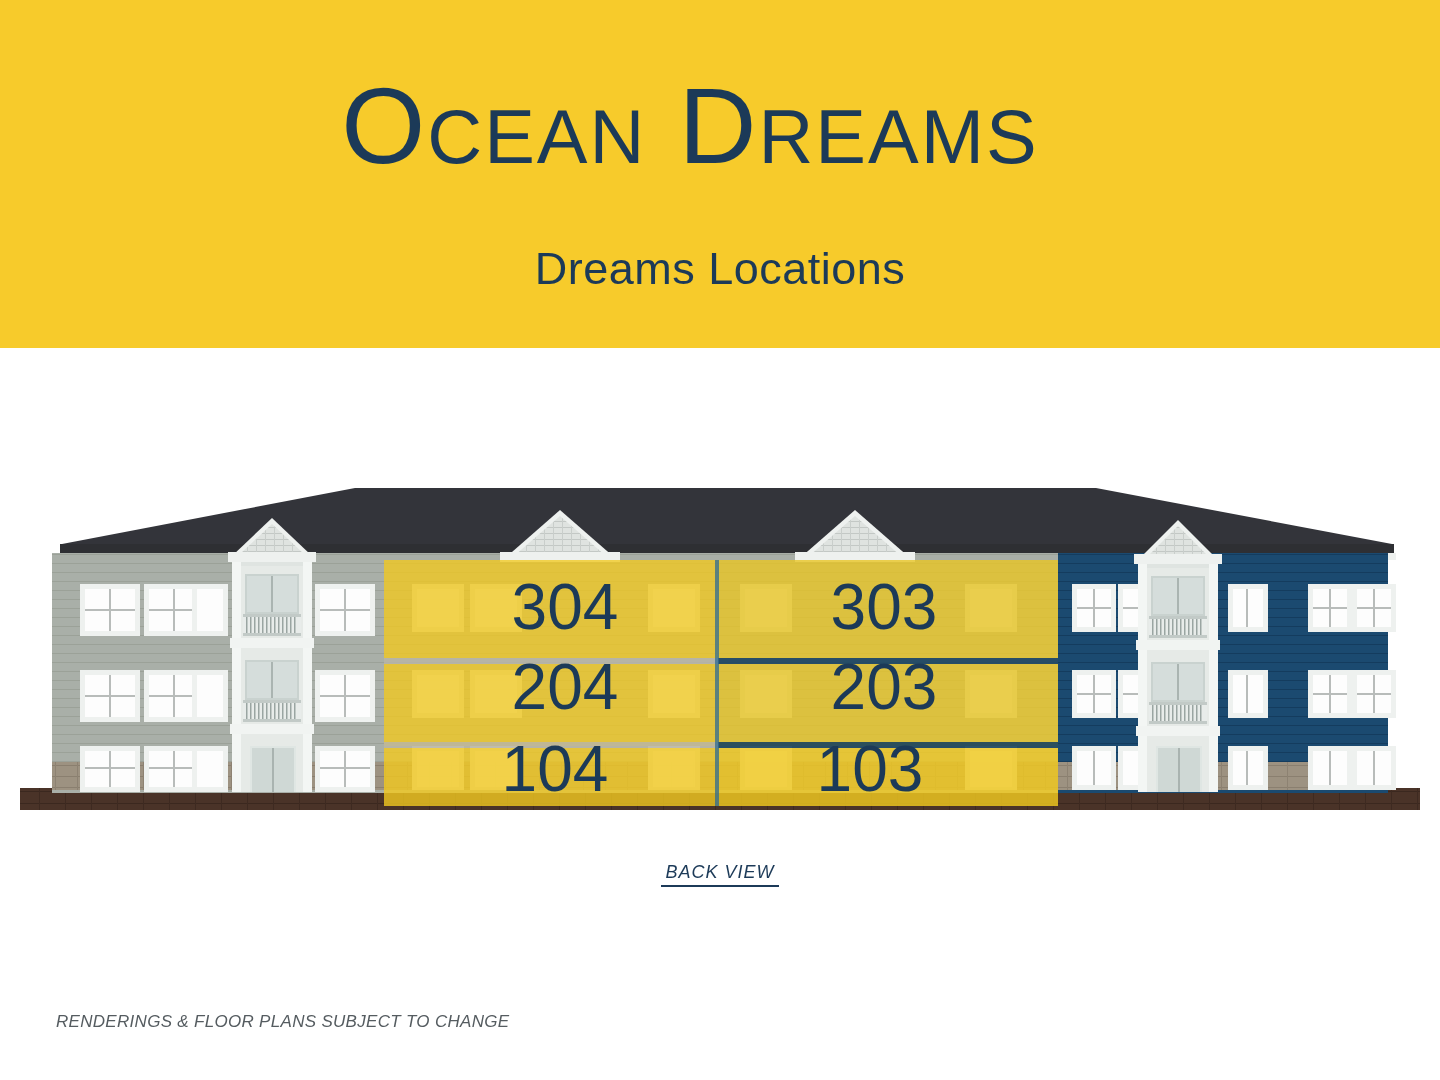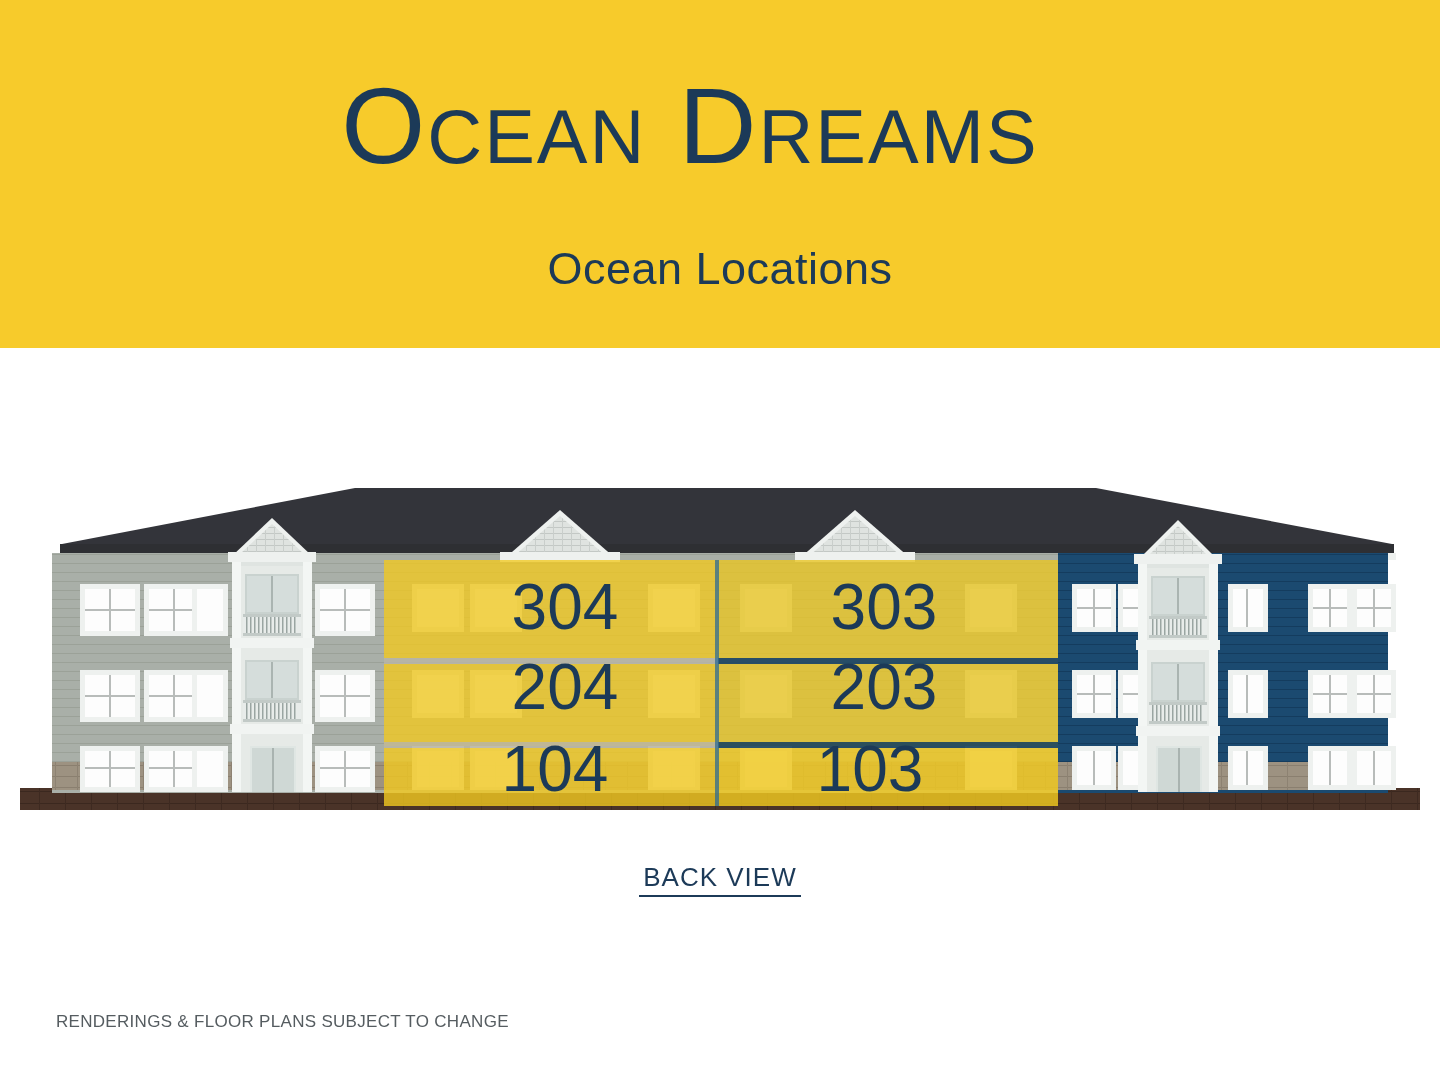--- a/index.html
+++ b/index.html
@@ -60,32 +60,34 @@
   
   #back-view-wrap {
     position: absolute;
     left: 0; top: 862px;
     width: 1440px;
     text-align: center;
   }
   #back-view {
     display: inline-block;
     color: #1C3A58;
-    font-size: 26px;
+    font-size: 18px;
     letter-spacing: 1px;
     border-bottom: 2px solid #1C3A58;
     padding: 0 4px 2px 4px;
+    font-style: italic;
   }
 
   
   #disclaimer {
     position: absolute;
     left: 56px; top: 1012px;
     color: #555c60;
     font-size: 17px;
+    font-style: italic;
     letter-spacing: 0.3px;
     white-space: nowrap;
   }
 
   
   #watermark {
     position: absolute;
     left: 0; top: 1025px;
     width: 178px; height: 55px;
     background: #5b5b5b;
@@ -128,21 +130,21 @@
     margin-left: 9px;
   }
 </style>
 </head>
 <body>
 
 <div id="page">
 
   <div id="header-banner">
     <div id="title">Ocean Dreams</div>
-    <div id="subtitle">Ocean Locations</div>
+    <div id="subtitle">Dreams Locations</div>
   </div>
 
   <div id="rendering">
     <svg width="1440" height="500" viewBox="0 0 1440 500" xmlns="http://www.w3.org/2000/svg">
       <defs>
         <linearGradient id="grayWall" x1="0" y1="0" x2="0" y2="1">
           <stop offset="0" stop-color="#b3b9b1"></stop>
           <stop offset="1" stop-color="#a2a89f"></stop>
         </linearGradient>
         <linearGradient id="navyWall" x1="0" y1="0" x2="0" y2="1">

